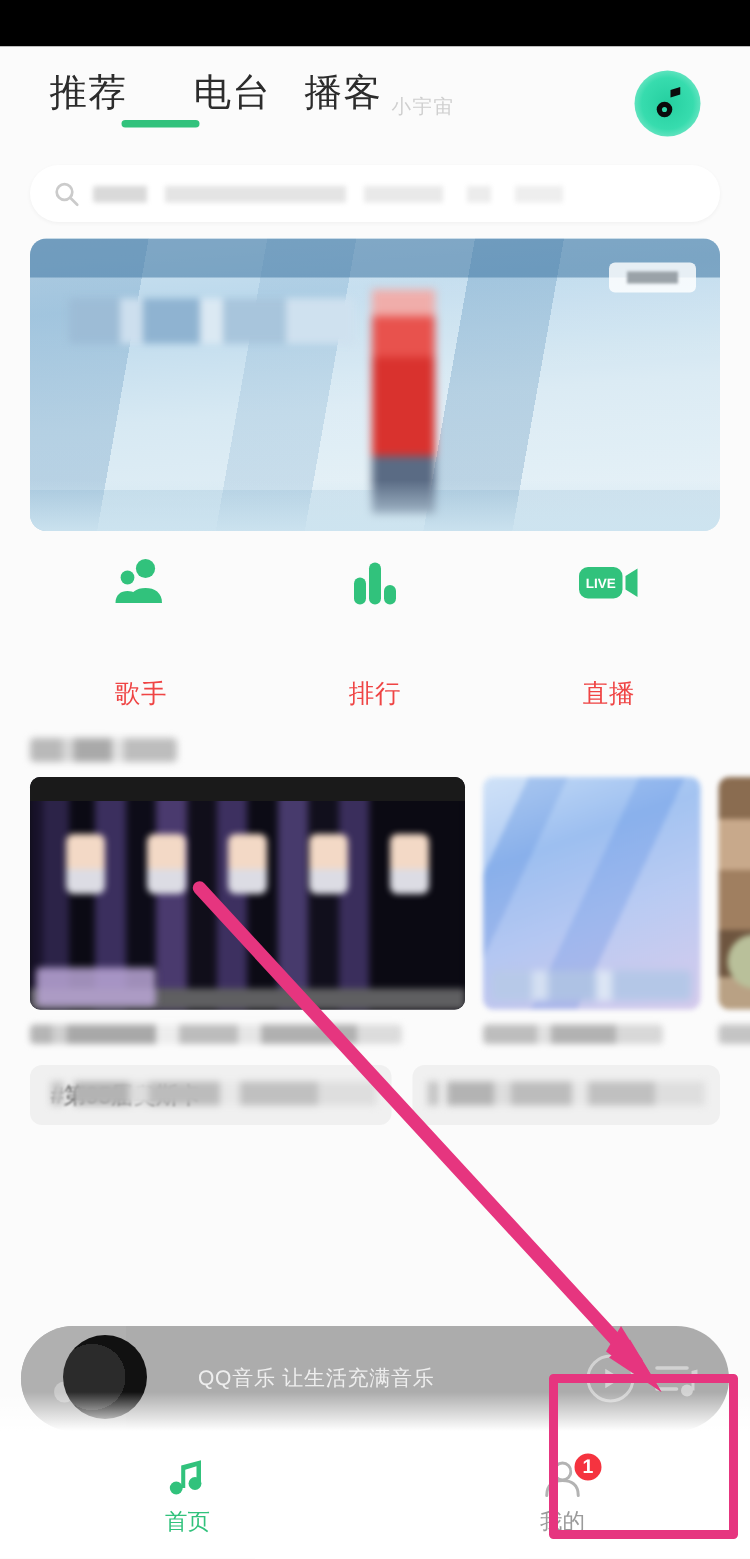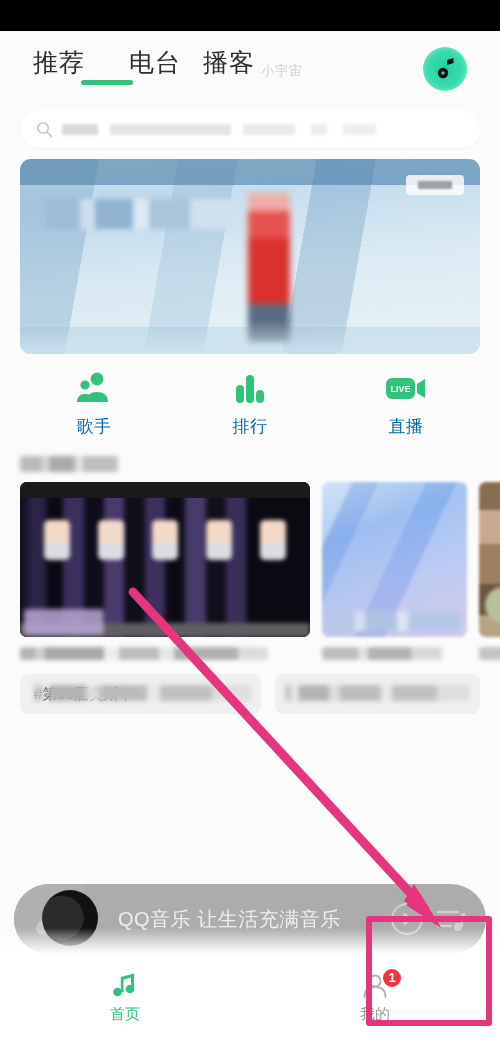--- a/index.html
+++ b/index.html
@@ -94,21 +94,21 @@
   }
   .banner-wave {
     position:absolute; left:0; bottom:0; width:100%; height:34px;
     background:linear-gradient(0deg, rgba(205,228,240,.9), rgba(205,228,240,0));
   }
 
   
   .cats { display:flex; justify-content:space-around; padding:16px 16px 6px 16px; }
   .cat { display:flex; flex-direction:column; align-items:center; gap:9px; width:84px; }
   .cat-ico { height:36px; display:flex; align-items:center; justify-content:center; }
-  .cat-label { font-size:17px; color:#0369a1; letter-spacing:.5px; }
+  .cat-label { font-size:17px; color:#ef4444; letter-spacing:.5px;margin-top:36px; }
 
   
   .section { padding:12px 20px 0 20px; }
   .sec-title-blur {
     width:98px; height:16px; border-radius:3px;
     background:linear-gradient(90deg,#b9b9b9 0 22%, #d6d6d6 22% 30%, #a9a9a9 30% 56%,
       #e2e2e2 56% 64%, #bdbdbd 64% 100%);
     filter:blur(2.4px);
   }
   .cards { display:flex; gap:12px; margin-top:10px; }
@@ -188,21 +188,21 @@
   
   .miniplayer {
     position:absolute; left:14px; right:14px; bottom:85px; height:70px;
     background:rgba(160,160,160,.88); border-radius:35px;
     display:flex; align-items:center; padding:0 18px 0 0; overflow:hidden;
   }
   .mp-art { width:70px; height:70px; background:#b0b0b0; position:relative; flex:0 0 auto;
     display:flex; align-items:center; justify-content:center; }
   .mp-disc { position:absolute; right:-14px; top:6px; width:56px; height:56px; border-radius:50%;
     background:radial-gradient(circle at 35% 50%, #2b2b2b 0 48%, #111 48% 100%); }
-  .mp-title { flex:1; font-size:20px; color:#eeeeee; margin-left:34px; letter-spacing:.5px; filter:blur(.4px); }
+  .mp-title { flex:1; font-size:14px; color:#eeeeee; margin-left:48px; letter-spacing:.5px; filter:blur(.4px); }
   .mp-btn { width:34px; height:34px; flex:0 0 auto; margin-left:10px; opacity:.55; }
 
   
   .bottomnav {
     position:absolute; left:0; right:0; bottom:0; height:85px; background:#fff;
     display:flex; align-items:center;
   }
   .nav-item { flex:1; display:flex; flex-direction:column; align-items:center; gap:5px; position:relative; }
   .nav-ico { height:30px; display:flex; align-items:center; justify-content:center; }
   .nav-label { font-size:15px; color:#9b9b9b; }

